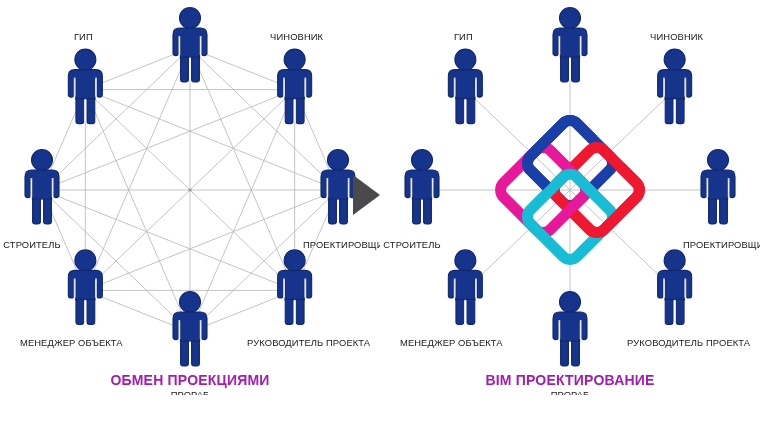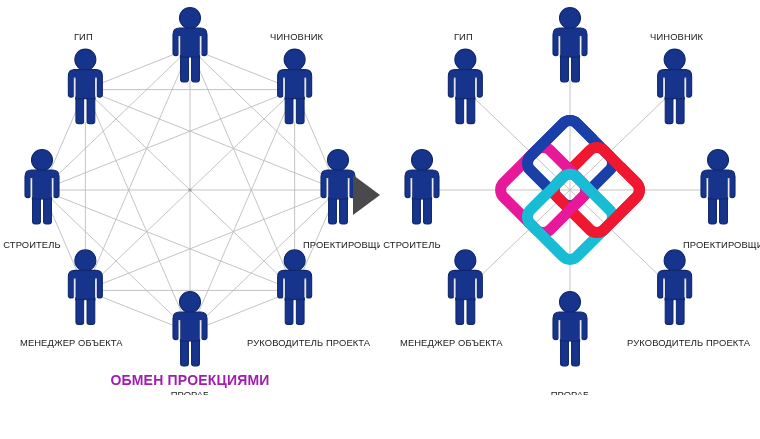--- a/index.html
+++ b/index.html
@@ -301,15 +301,16 @@
           <circle cx="0" cy="-30" r="10.5" fill="#16348C" stroke="#10276B" stroke-width="1.1"></circle>
           <path d="M -17,-13.5 q 0,-6.5 6.5,-6.5 L 10.5,-20 q 6.5,0 6.5,6.5 L 17,5 q 0,2.6 -2.8,2.6 q -2.8,0 -2.8,-2.6 L 11.4,-11 L 9.6,-11 L 9.6,9.5 L -9.6,9.5 L -9.6,-11 L -11.4,-11 L -11.4,5 q 0,2.6 -2.8,2.6 q -2.8,0 -2.8,-2.6 Z" fill="#16348C" stroke="#10276B" stroke-width="1.1" stroke-linejoin="round"></path>
           <path d="M -9.4,9 L -1.6,9 L -1.6,31.6 q 0,2.4 -2.6,2.4 L -6.8,34 q -2.6,0 -2.6,-2.4 Z" fill="#16348C" stroke="#10276B" stroke-width="1.1" stroke-linejoin="round"></path>
           <path d="M 1.6,9 L 9.4,9 L 9.4,31.6 q 0,2.4 -2.6,2.4 L 4.2,34 q -2.6,0 -2.6,-2.4 Z" fill="#16348C" stroke="#10276B" stroke-width="1.1" stroke-linejoin="round"></path>
           <rect x="-11.6" y="-12" width="1.9" height="19" fill="#ffffff" opacity="0.75"></rect>
           <rect x="9.7" y="-12" width="1.9" height="19" fill="#ffffff" opacity="0.75"></rect>
           <rect x="-0.95" y="9.5" width="1.9" height="23" fill="#ffffff" opacity="0.85"></rect>
         </g>
         <text x="83.34819638439097" y="39.59083707151025" fill="#1a1a1a" font-size="9.4" font-family="&quot;Liberation Sans&quot;, sans-serif" text-anchor="middle" letter-spacing="0.1">ГИП</text>
       </svg>
+    <div class="caption">BIM ПРОЕКТИРОВАНИЕ</div>
   </div>
 
 </div>
 
 </body></html>

